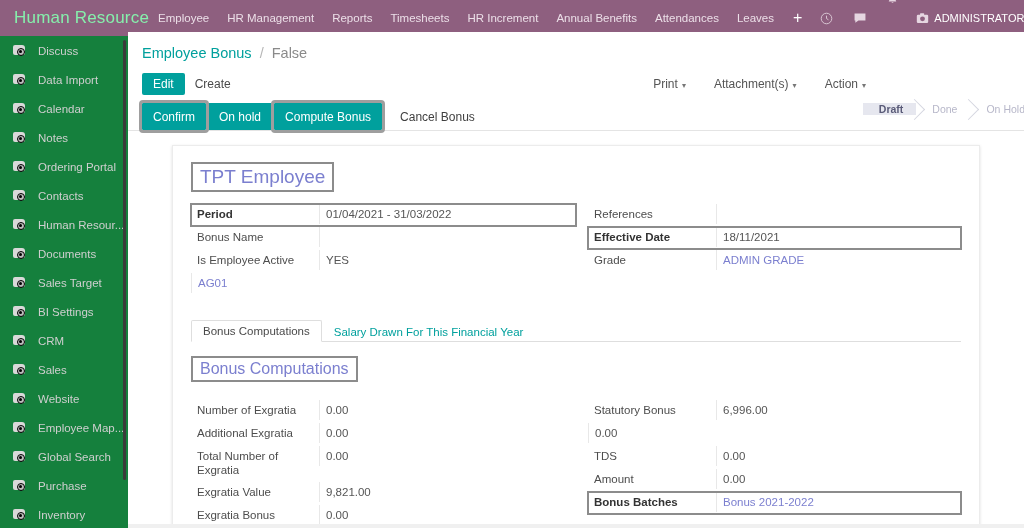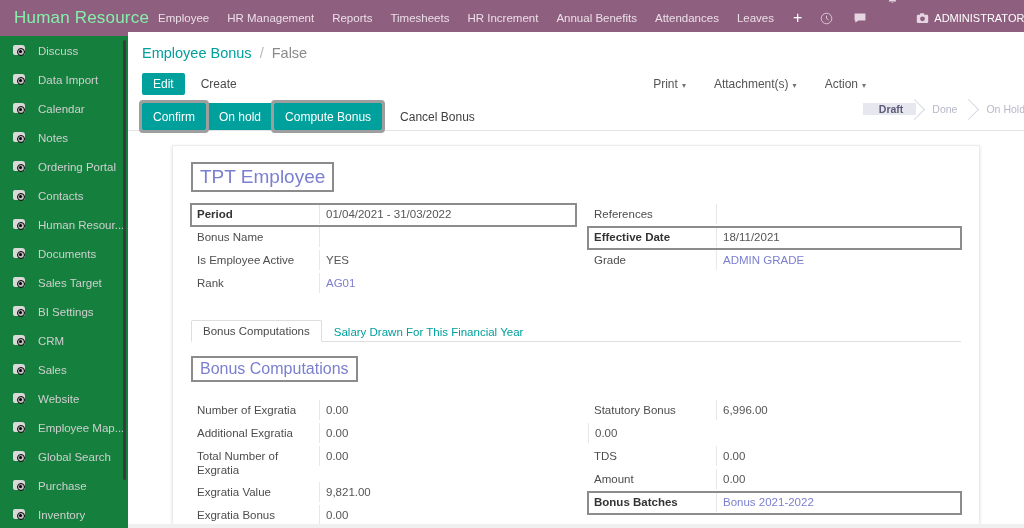--- a/index.html
+++ b/index.html
@@ -75,21 +75,21 @@
 
   #ctrlbar {
     display:flex; align-items:center; height:30px; margin-top:8px;
     padding-left:14px; position:relative;
   }
   .btn-edit {
     background:#00a09d; color:#fff; font-size:12px;
     padding:4px 11px; border-radius:2px; cursor:pointer;
   }
   .btn-plain {
-    color:#4a4a4a; font-size:12px; padding:4px 16px; cursor:pointer;
+    color:#4a4a4a; font-size:12px; padding:4px 10px; cursor:pointer;
   }
   .drop-group { margin-left:auto; display:flex; gap:4px; padding-right:0;}
   .drop { font-size:12px; color:#555; padding:0 12px; cursor:pointer; white-space:nowrap;}
   .drop .caret { font-size:8px; margin-left:4px; color:#777; }
   #pager {
     position:absolute; right:14px; top:4px; display:flex; align-items:center;
     font-size:11.5px; color:#6b6b6b; gap:9px;
   }
   #pager .arr { font-size:14px; color:#4d4d4d; cursor:pointer; }
 
@@ -410,21 +410,20 @@
             </div>
             <div class="frow">
               <div class="flabel">Bonus Name</div>
               <div class="fval"></div>
             </div>
             <div class="frow">
               <div class="flabel">Is Employee Active</div>
               <div class="fval">YES</div>
             </div>
             <div class="frow">
-              <div class="flabel">Rank</div>
               <div class="fval link">AG01</div>
             </div>
           </div>
         <div class="col right" id="f-right">
             <div class="frow">
               <div class="flabel">References</div>
               <div class="fval"></div>
             </div>
             <div class="frow boxed">
               <div class="flabel">Effective Date</div>

